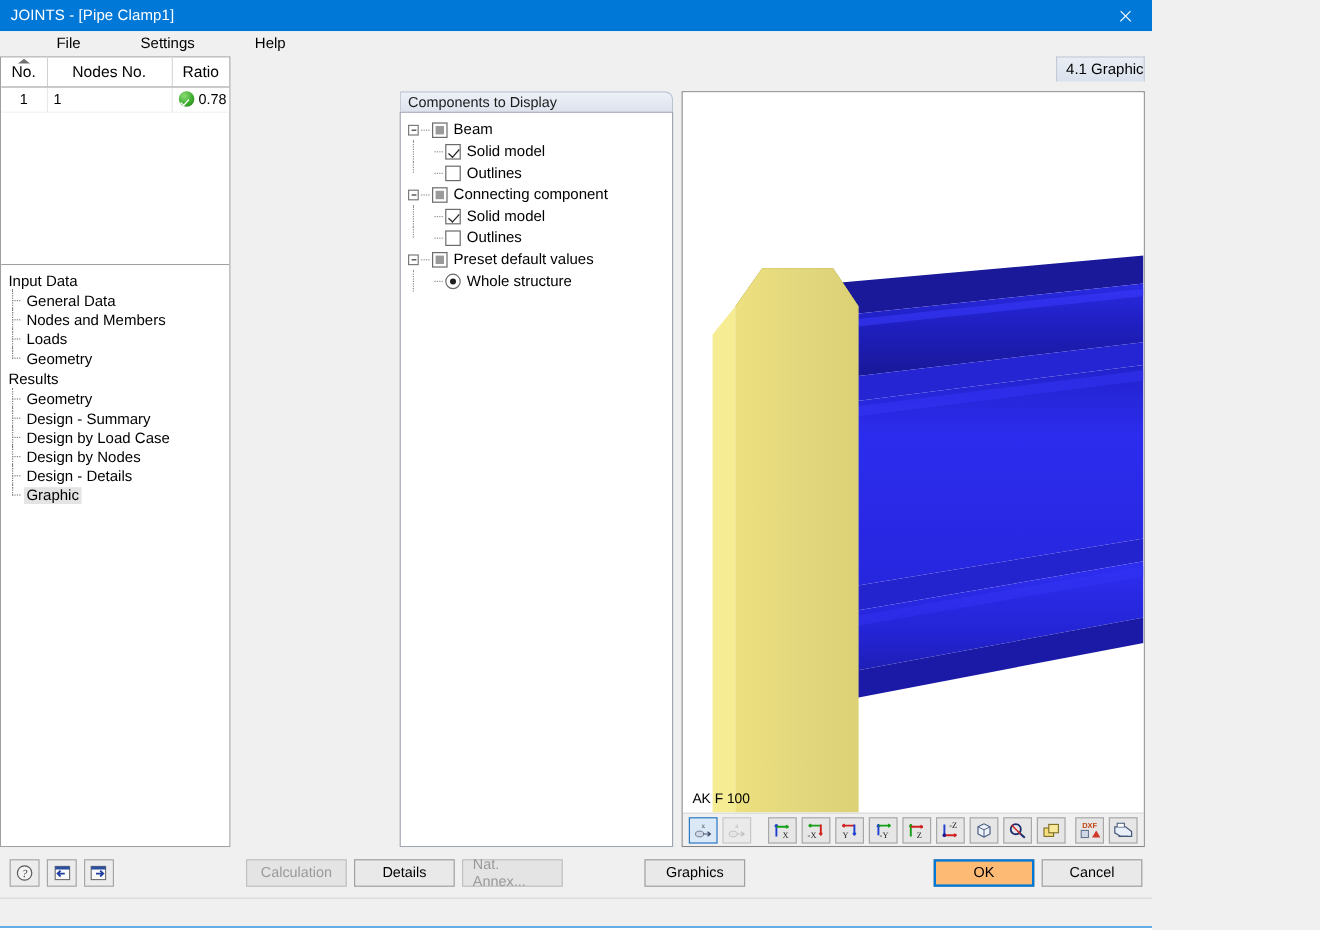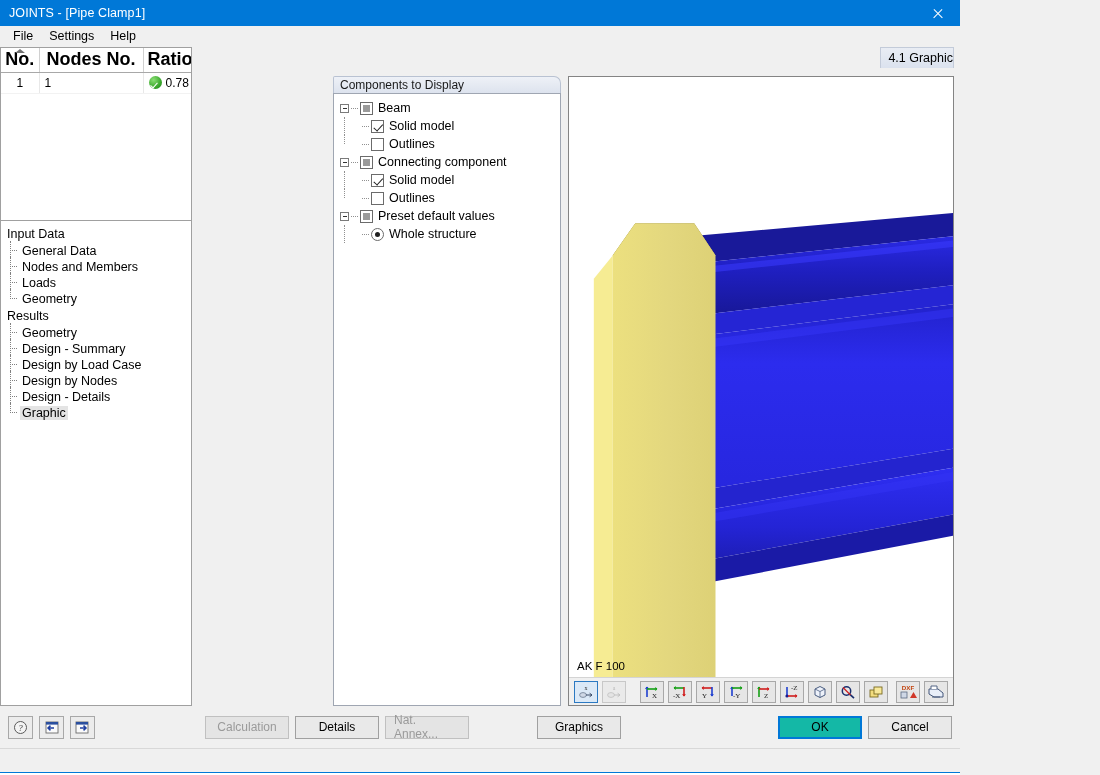--- a/index.html
+++ b/index.html
@@ -54,20 +54,21 @@
     background: #f0f0f0;
     display: flex; align-items: center;
     flex: 0 0 21px;
     padding-left: 5px;
     border-bottom: 1px solid #f0f0f0;
   }
   .menu-item {
     padding: 2px 8px;
     font-size: 12.5px;
     line-height: 15px;
+    margin-left: 34px;
   }
 
   
   .body-row { flex: 1 1 auto; display: flex; min-height: 0; }
 
   
   .left-col {
     width: 192px; flex: 0 0 192px;
     display: flex; flex-direction: column;
     background: #fff;
@@ -82,22 +83,22 @@
     height: 173px; flex: 0 0 173px;
     background: #fff;
     border-bottom: 1px solid #a0a0a0;
     overflow: hidden;
   }
   table.grid { border-collapse: collapse; width: 100%; table-layout: fixed; }
   table.grid th {
     background: #fff;
     border-right: 1px solid #d0d0d0;
     border-bottom: 1px solid #a8a8a8;
-    font-weight: bold;
-    font-size: 18px;
+    font-weight: normal;
+    font-size: 13px;
     height: 24px;
     padding: 0 4px;
     position: relative;
     text-align: center;
   }
   table.grid th.col-no   { width: 38px; }
   table.grid th.col-nodes{ width: 104px; }
   table.grid th.col-ratio{ width: 48px; border-right: none; }
   .sort-caret {
     position: absolute; top: 1px; left: 50%;
@@ -308,21 +309,21 @@
     font-size: 12px;
     font-family: Liberation Sans, sans-serif;
     display: flex; align-items: center; justify-content: center;
     color: #000;
     padding: 0 8px;
   }
   .btn.wide { width: 84px; }
   .btn.disabled { color: #9a9a9a; background: #e4e4e4; border-color: #c0c0c0; }
   .btn.primary {
     border: 2px solid #0078d7;
-    background: #14b8a6;
+    background: #fdba74;
   }
   .gap-m { width: 30px; flex: 0 0 30px; }
   .flexfill { flex: 1 1 auto; }
 
   
   .statusbar {
     height: 24px; flex: 0 0 24px;
     background: #f0f0f0;
     border-top: 1px solid #d8d8d8;
   }

